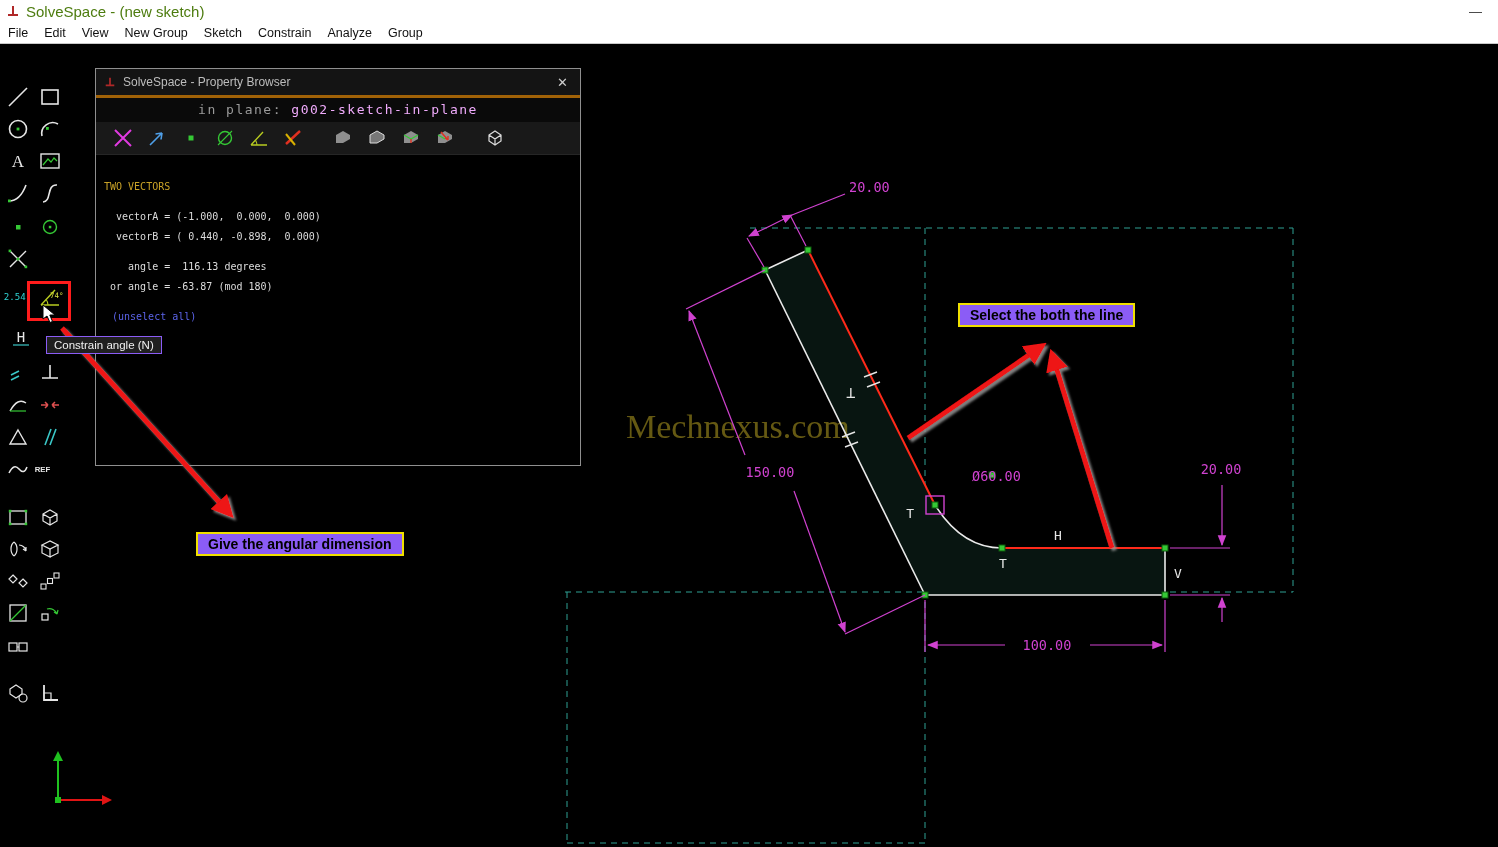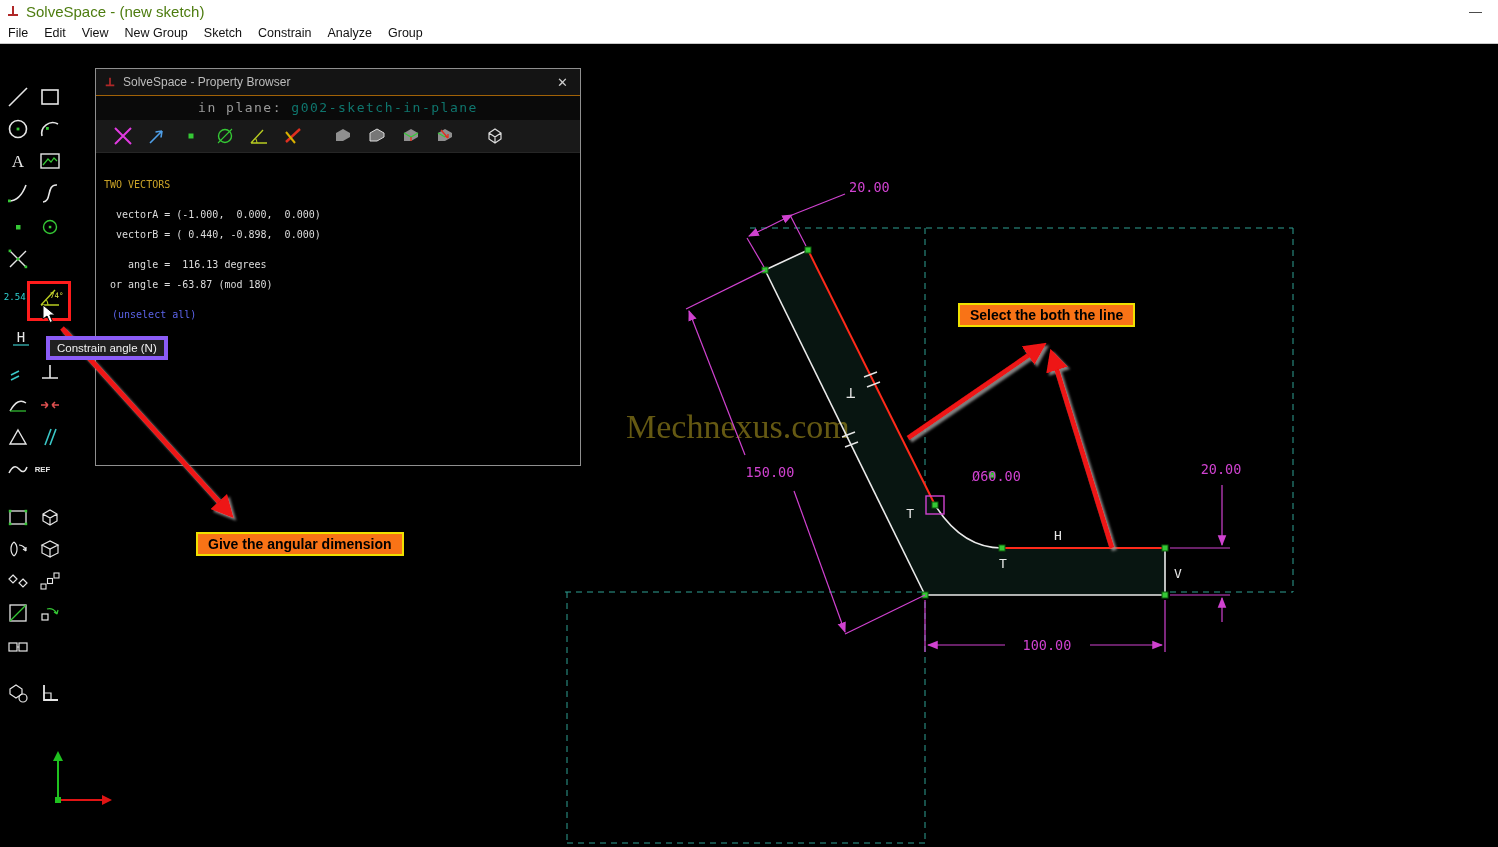--- a/index.html
+++ b/index.html
@@ -17,38 +17,38 @@
   .main{position:relative;width:1498px;height:803px;background:#000;}
   svg.cad{position:absolute;left:0;top:0;z-index:1;}
   svg.overlay{position:absolute;left:0;top:0;z-index:60;pointer-events:none;}
 
   
   .sidebar{position:absolute;left:0;top:0;width:66px;height:670px;background:#000;z-index:10;}
   .si{position:absolute;width:26px;height:26px;display:flex;align-items:center;justify-content:center;}
 
   
   .pb{position:absolute;left:95px;top:24px;width:486px;height:398px;background:#000;border:1px solid #8f8f8f;box-sizing:border-box;z-index:20;}
-  .pb-title{height:26px;display:flex;align-items:center;background:#141414;color:#bdbdbd;font-size:12px;padding:0 8px;border-bottom:1px solid #a16207;}
+  .pb-title{height:26px;display:flex;align-items:center;background:#141414;color:#bdbdbd;font-size:12px;padding:0 8px;border-bottom:3px solid #a16207;}
   .pb-ticon{display:flex;align-items:center;margin-right:7px;}
   .pb-close{margin-left:auto;color:#cfcfcf;font-size:13px;padding:0 4px;cursor:default;}
   .pb-plane{height:24px;line-height:24px;text-align:center;font-family:"DejaVu Sans Mono",monospace;font-size:13px;letter-spacing:1.5px;background:#0a0a0a;color:#9a9a9a;}
-  .pb-plane-val{color:#0f766e;}
+  .pb-plane-val{color:#f0abfc;}
   .pb-toolbar{height:32px;display:flex;align-items:center;background:#191919;padding:0 14px;border-bottom:1px solid #262626;}
   .pbi{width:26px;height:26px;margin-right:8px;display:flex;align-items:center;justify-content:center;}
   .pbi.mgl{margin-left:16px;}
   .pb-content{padding:22px 0 0 8px;font-family:"DejaVu Sans Mono",monospace;font-size:10px;color:#dcdcdc;}
   .pb-line{white-space:pre;height:20px;line-height:20px;}
   .pb-line.sec{color:#c9a227;}
   .pb-line.link{color:#5b63e8;cursor:pointer;margin-left:8px;}
   .sp{height:10px;}
 
   
-  .note{position:absolute;background:#f97316;border:2px solid #f0e000;color:#000;font-weight:bold;font-size:14px;padding:2px 10px;z-index:40;white-space:nowrap;font-family:"Liberation Sans",sans-serif;}
+  .note{position:absolute;background:#8b5cf6;border:2px solid #f0e000;color:#000;font-weight:bold;font-size:14px;padding:2px 10px;z-index:40;white-space:nowrap;font-family:"Liberation Sans",sans-serif;}
   .hl{position:absolute;left:27px;top:237px;width:44px;height:40px;border:3px solid #ff1c1c;z-index:55;box-sizing:border-box;}
-  .tip{position:absolute;left:46px;top:292px;background:#202020;border:4px solid #8b5cf6;color:#f0f0f0;font-size:11.5px;padding:2px 7px;z-index:70;white-space:nowrap;}
+  .tip{position:absolute;left:46px;top:292px;background:#202020;border:1px solid #8b5cf6;color:#f0f0f0;font-size:11.5px;padding:2px 7px;z-index:70;white-space:nowrap;}
   .cursor{position:absolute;left:42px;top:260px;z-index:80;}
 </style>
 </head>
 <body>
 
 <div class="titlebar">
   <span class="tb-icon">
     <svg width="14" height="14" viewBox="0 0 14 14">
         <path d="M7,2 L7,11 M2,11 L12,11" stroke="#b02828" stroke-width="2" fill="none"></path>
       </svg>

